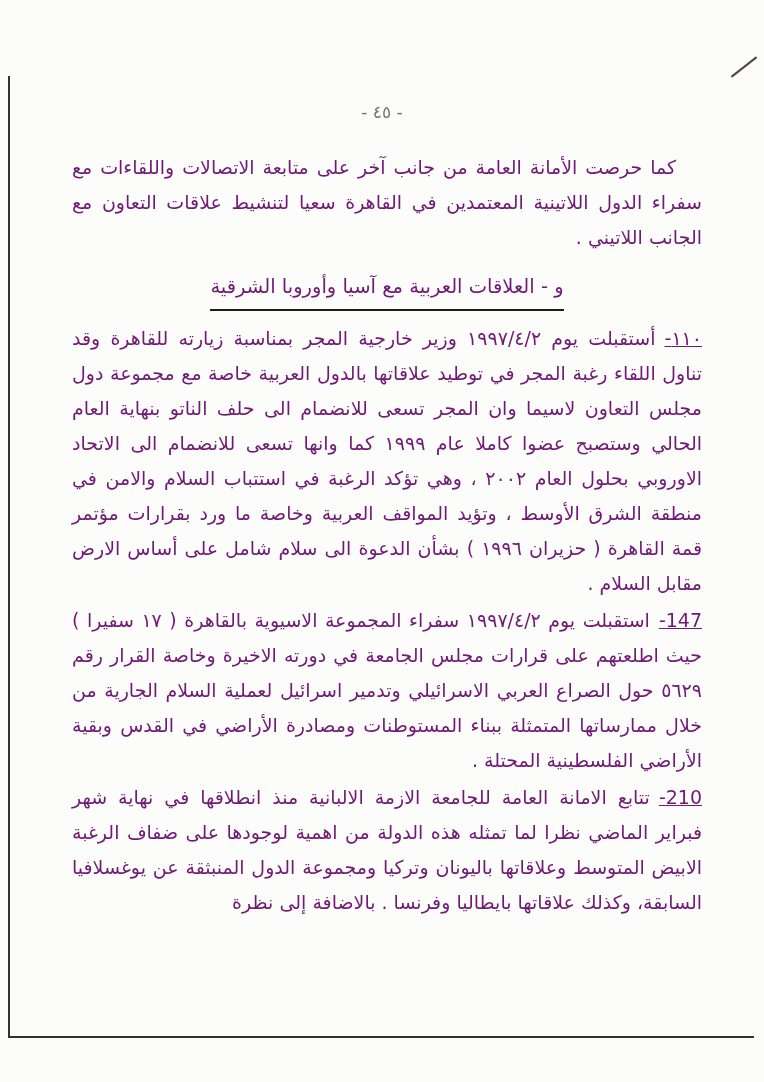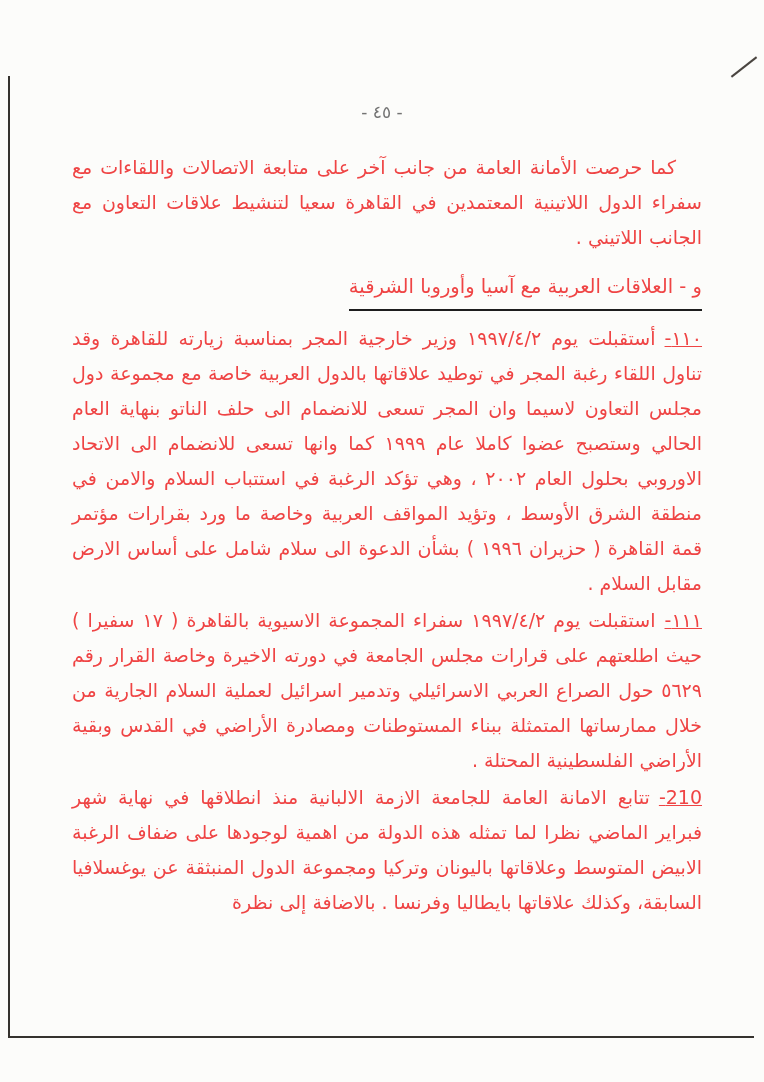--- a/index.html
+++ b/index.html
@@ -48,28 +48,29 @@
   }
   .content {
     position: absolute;
     top: 150px;
     right: 62px;
     width: 630px;
     direction: rtl;
     text-align: justify;
     font-size: 19px;
     line-height: 35px;
-    color: #ef4444;
+    color: #701a75;
   }
   p { margin: 0; }
   .intro {
     text-indent: 26px;
     margin-bottom: 14px;
   }
   .heading-row {
+    text-align: center;
     margin: 12px 0 10px 0;
     text-decoration: underline;
   }
   .heading-row .heading-text {
     display: inline-block;
     border-bottom: 2px solid #1d1d1d;
     padding-bottom: 5px;
     font-size: 19.5px;
   }
   .item { margin-bottom: 2px; }
@@ -96,21 +97,21 @@
 
     <div class="heading-row">
       <span class="heading-text">و - العلاقات العربية مع آسيا وأوروبا الشرقية</span>
     </div>
 
     <p class="item">
       <span class="item-num">١١٠-</span><span>أستقبلت يوم ١٩٩٧/٤/٢ وزير خارجية المجر بمناسبة زيارته للقاهرة وقد تناول اللقاء رغبة المجر في توطيد علاقاتها بالدول العربية خاصة مع مجموعة دول مجلس التعاون لاسيما وان المجر تسعى للانضمام الى حلف الناتو بنهاية العام الحالي وستصبح عضوا كاملا عام ١٩٩٩ كما وانها تسعى للانضمام الى الاتحاد الاوروبي بحلول العام ٢٠٠٢ ، وهي تؤكد الرغبة في استتباب السلام والامن في منطقة الشرق الأوسط ، وتؤيد المواقف العربية وخاصة ما ورد بقرارات مؤتمر قمة القاهرة ( حزيران ١٩٩٦ ) بشأن الدعوة الى سلام شامل على أساس الارض مقابل السلام .</span>
     </p>
 
     <p class="item">
-      <span class="item-num">١١١-</span><span>استقبلت يوم ١٩٩٧/٤/٢ سفراء المجموعة الاسيوية بالقاهرة ( ١٧ سفيرا ) حيث اطلعتهم على قرارات مجلس الجامعة في دورته الاخيرة وخاصة القرار رقم ٥٦٢٩ حول الصراع العربي الاسرائيلي وتدمير اسرائيل لعملية السلام الجارية من خلال ممارساتها المتمثلة ببناء المستوطنات ومصادرة الأراضي في القدس وبقية الأراضي الفلسطينية المحتلة .</span>
+      <span class="item-num">147-</span><span>استقبلت يوم ١٩٩٧/٤/٢ سفراء المجموعة الاسيوية بالقاهرة ( ١٧ سفيرا ) حيث اطلعتهم على قرارات مجلس الجامعة في دورته الاخيرة وخاصة القرار رقم ٥٦٢٩ حول الصراع العربي الاسرائيلي وتدمير اسرائيل لعملية السلام الجارية من خلال ممارساتها المتمثلة ببناء المستوطنات ومصادرة الأراضي في القدس وبقية الأراضي الفلسطينية المحتلة .</span>
     </p>
 
     <p class="item">
       <span class="item-num">210-</span><span>تتابع الامانة العامة للجامعة الازمة الالبانية منذ انطلاقها في نهاية شهر فبراير الماضي نظرا لما تمثله هذه الدولة من اهمية لوجودها على ضفاف الرغبة الابيض المتوسط وعلاقاتها باليونان وتركيا ومجموعة الدول المنبثقة عن يوغسلافيا السابقة، وكذلك علاقاتها بايطاليا وفرنسا . بالاضافة إلى نظرة</span>
     </p>
 
   </div>
 </div>
 
 </body></html>

